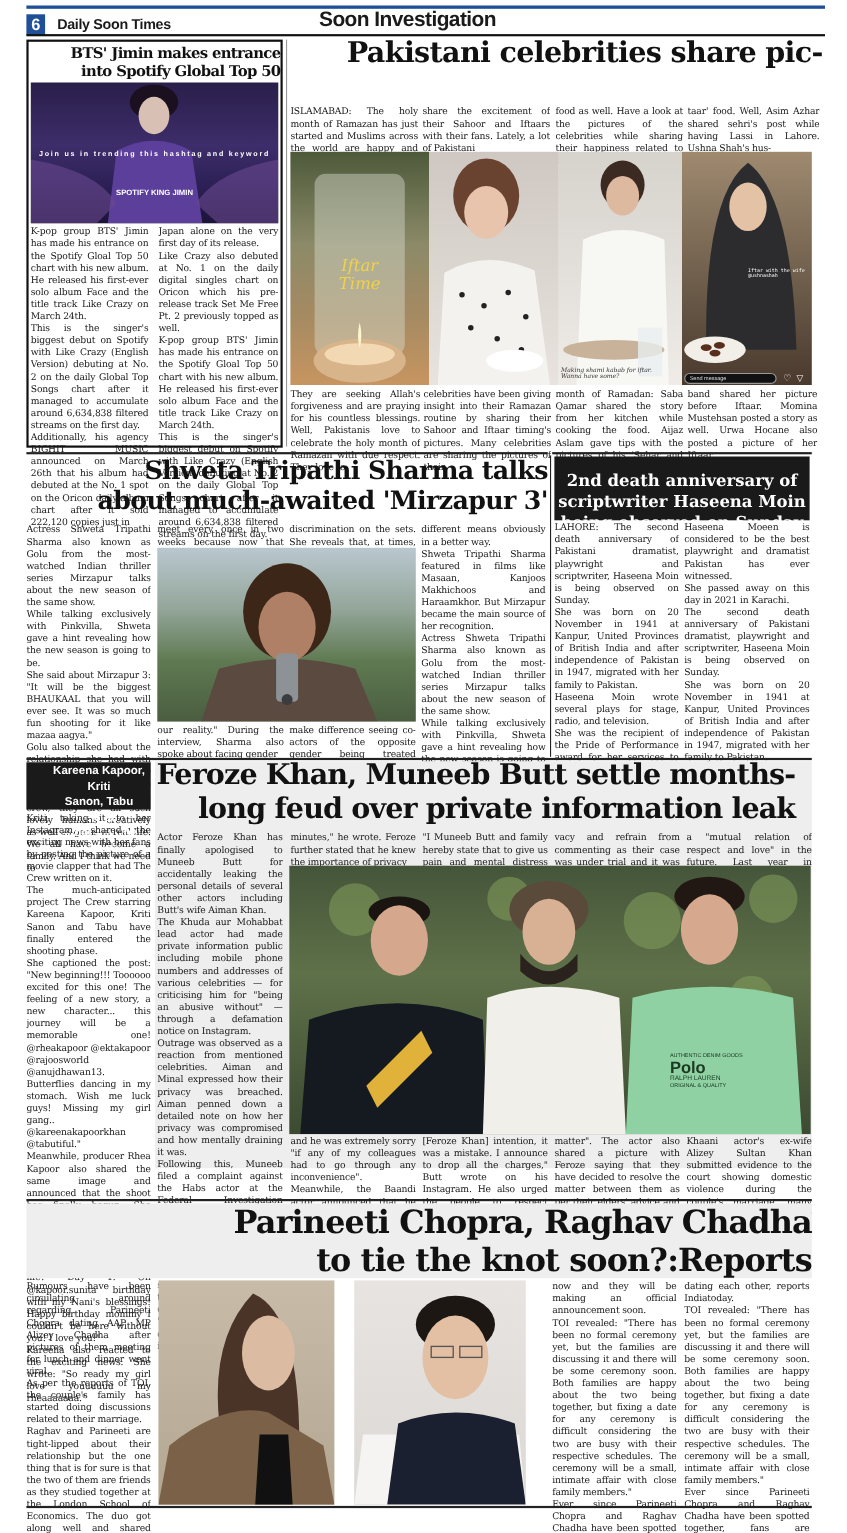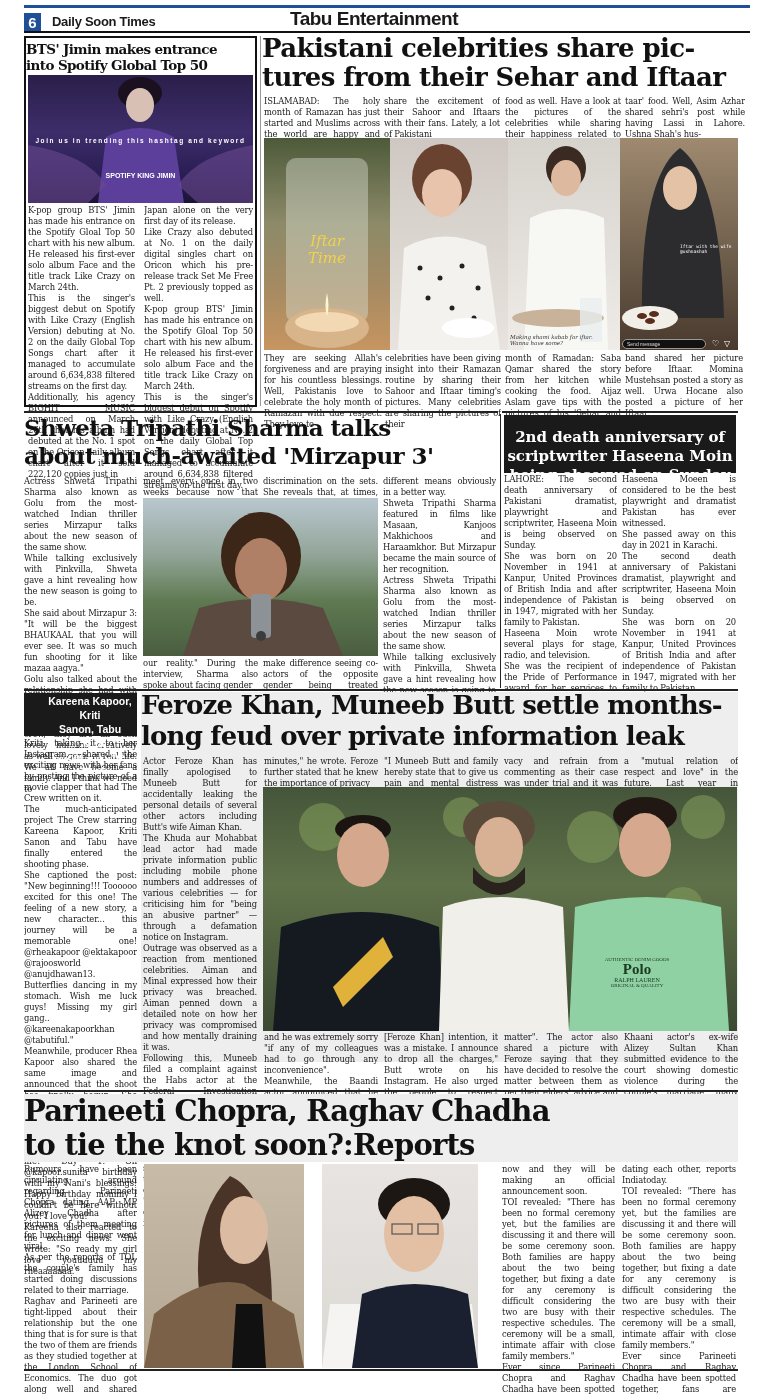--- a/index.html
+++ b/index.html
@@ -6,36 +6,36 @@
   html, body { width: 770px; height: 1394px; background: #ffffff; overflow: hidden; }
   body { font-family: "DejaVu Serif", "Liberation Serif", serif; color: #1a1a1a; position: relative; }
   .abs { position: absolute; }
   .topbar { left: 24px; top: 5px; width: 726px; height: 3px; background: #1f4f96; }
   .pagenum { left: 24px; top: 13px; width: 17px; height: 19px; background: #1f4f96; color: #fff; font-family: "Liberation Sans", sans-serif; font-weight: bold; font-size: 15px; text-align: center; line-height: 19px; }
   .paper-name { left: 52px; top: 14px; font-family: "Liberation Sans", sans-serif; font-size: 13px; font-weight: bold; letter-spacing: -0.3px; }
   .section-name { left: 290px; top: 8px; font-family: "Liberation Sans", sans-serif; font-size: 19px; font-weight: bold; letter-spacing: -0.5px; }
   .headrule { left: 24px; top: 31px; width: 726px; height: 1.5px; background: #111; }
   .col { font-size: 8.4px; line-height: 11px; text-align: justify; hyphens: auto; overflow: hidden; letter-spacing: -0.15px; }
   .col p { margin: 0; }
-  .headline { font-family: "DejaVu Serif", serif; font-weight: bold; text-align: left; color: #111; letter-spacing: -0.6px; }
+  .headline { font-family: "DejaVu Serif", serif; font-weight: bold; text-align: right; color: #111; letter-spacing: -0.6px; }
   .box-bts { left: 24px; top: 36px; width: 233px; height: 371px; border: 2px solid #111; }
   .photo { overflow: hidden; position: absolute; }
   .hr { position: absolute; height: 1.5px; background: #222; }
   .vr { position: absolute; width: 1px; background: #999; }
   .blackbanner { background: #1a1a1a; color: #fff; text-align: center; font-weight: bold; }
   .greybg { background: #eeeeee; }
   svg { display: block; }
 </style>
 </head>
 <body>
 
 <div class="abs topbar"></div>
 <div class="abs pagenum">6</div>
 <div class="abs paper-name">Daily Soon Times</div>
-<div class="abs section-name">Tabu Entertainment</div>
+<div class="abs section-name">Soon Investigation</div>
 <div class="abs headrule"></div>
 
 <div class="abs box-bts">
   <div class="headline" style="position:absolute;left:0;top:3px;width:229px;font-size:13.5px;line-height:16px;">
     <div>BTS' Jimin makes entrance</div>
     <div>into Spotify Global Top 50</div>
   </div>
   <div class="photo" style="left:2px;top:37px;width:225px;height:128px;background:linear-gradient(180deg,#2a1f4a 0%,#3d2d6a 45%,#2b1f55 75%,#1c1438 100%);">
     <svg width="225" height="128">
       <ellipse cx="112" cy="18" rx="22" ry="16" fill="#1a1020"></ellipse>
@@ -56,21 +56,20 @@
     <p>Japan alone on the very first day of its release.</p>
     <p>Like Crazy also debuted at No. 1 on the daily digital singles chart on Oricon which his pre-release track Set Me Free Pt. 2 previously topped as well.</p>
     <p>K-pop group BTS' Jimin has made his entrance on the Spotify Gloal Top 50 chart with his new album. He released his first-ever solo album Face and the title track Like Crazy on March 24th.</p>
     <p>This is the singer's biggest debut on Spotify with Like Crazy (English Version) debuting at No. 2 on the daily Global Top Songs chart after it managed to accumulate around 6,634,838 filtered streams on the first day.</p>
   </div>
 </div>
 
 <div class="vr" style="left:260px;top:36px;height:370px;"></div>
 <div class="headline abs" style="left:262px;top:34px;width:486px;font-size:26px;line-height:29px;">
   <div>Pakistani celebrities share pic-</div>
-  <div>tures from their Sehar and Iftaar</div>
 </div>
 <div class="col abs" style="left:264px;top:96px;width:116px;">ISLAMABAD: The holy month of Ramazan has just started and Muslims across the world are happy and excited about it.</div>
 <div class="col abs" style="left:384px;top:96px;width:116px;">share the excitement of their Sahoor and Iftaars with their fans. Lately, a lot of Pakistani</div>
 <div class="col abs" style="left:505px;top:96px;width:116px;">food as well. Have a look at the pictures of the celebrities while sharing their happiness related to the</div>
 <div class="col abs" style="left:625px;top:96px;width:120px;">taar' food. Well, Asim Azhar shared sehri's post while having Lassi in Lahore. Ushna Shah's hus-</div>
 
 <div class="photo" style="left:264px;top:138px;width:126px;height:212px;background:linear-gradient(180deg,#4d5a3a 0%,#8c8a68 40%,#a58a62 70%,#c79560 100%);">
   <svg width="126" height="212">
     <rect x="22" y="20" width="82" height="165" rx="10" fill="#d7dccf" opacity="0.45"></rect>
     <ellipse cx="63" cy="190" rx="42" ry="20" fill="#d8b48a"></ellipse>
@@ -207,21 +206,21 @@
   <p>Kareena also reacted to the exciting news. She wrote: "So ready my girl love youuuuuu my rheaaaaaaa."</p>
 </div>
 
 <div class="abs greybg" style="left:141px;top:692px;width:597px;height:370px;"></div>
 <div class="headline abs" style="left:141px;top:690px;width:582px;font-size:26px;line-height:31px;letter-spacing:-0.8px;">
   <div>Feroze Khan, Muneeb Butt settle months-</div>
   <div>long feud over private information leak</div>
 </div>
 <div class="col abs" style="left:143px;top:756px;width:114px;">
   <p>Actor Feroze Khan has finally apologised to Muneeb Butt for accidentally leaking the personal details of several other actors including Butt's wife Aiman Khan.</p>
-  <p>The Khuda aur Mohabbat lead actor had made private information public including mobile phone numbers and addresses of various celebrities — for criticising him for "being an abusive partner" — through a defamation notice on Instagram.</p>
+  <p>The Khuda aur Mohabbat lead actor had made private information public including mobile phone numbers and addresses of various celebrities — for criticising him for "being an abusive without" — through a defamation notice on Instagram.</p>
   <p>Outrage was observed as a reaction from mentioned celebrities. Aiman and Minal expressed how their privacy was breached. Aiman penned down a detailed note on how her privacy was compromised and how mentally draining it was.</p>
   <p>Following this, Muneeb filed a complaint against the Habs actor at the Federal Investigation Agency (FIA).</p>
   <p>However, after a months-long cold war, the two actors put an end to the differences, as Feroze tendered his apology saying he "never intended that anyone's peace be disrupted."</p>
   <p>"As soon as I realised, I deleted the post immediately within</p>
 </div>
 <div class="col abs" style="left:264px;top:756px;width:114px;">minutes," he wrote. Feroze further stated that he knew the importance of privacy</div>
 <div class="col abs" style="left:384px;top:756px;width:114px;">"I Muneeb Butt and family hereby state that to give us pain and mental distress wasn't FK's</div>
 <div class="col abs" style="left:504px;top:756px;width:114px;">vacy and refrain from commenting as their case was under trial and it was their "private</div>
 <div class="col abs" style="left:624px;top:756px;width:114px;">a "mutual relation of respect and love" in the future. Last year in October, after the</div>
 
@@ -242,21 +241,21 @@
 
     <ellipse cx="236" cy="40" rx="36" ry="26" fill="#5a4a3a"></ellipse>
     <ellipse cx="236" cy="60" rx="24" ry="30" fill="#d8b093"></ellipse>
     <path d="M210 80 Q236 112 262 80 L262 96 Q236 120 210 96 Z" fill="#2a221c"></path>
     <path d="M176 244 L180 120 Q236 100 300 120 L306 244 Z" fill="#f1efe9"></path>
 
     <ellipse cx="382" cy="28" rx="32" ry="18" fill="#221813"></ellipse>
     <ellipse cx="382" cy="58" rx="26" ry="32" fill="#d6a98e"></ellipse>
     <path d="M306 244 L312 120 Q382 100 458 120 L466 244 Z" fill="#8fd1a3"></path>
   </svg>
-  <div style="position:absolute;left:326px;top:170px;width:96px;text-align:center;font-family:Liberation Serif, serif;color:#1a3a22;">
+  <div style="position:absolute;left:346px;top:170px;width:96px;font-family:Liberation Sans, sans-serif;color:#1a3a22;">
     <div style="font-size:5px;">AUTHENTIC DENIM GOODS</div>
     <div style="font-size:15px;font-weight:bold;line-height:15px;">Polo</div>
     <div style="font-size:6px;">RALPH LAUREN</div>
     <div style="font-size:5px;">ORIGINAL &amp; QUALITY</div>
   </div>
 </div>
 
 <div class="col abs" style="left:264px;top:1032px;width:114px;">and he was extremely sorry "if any of my colleagues had to go through any inconvenience". Meanwhile, the Baandi actor announced that he has dropped the charges against Feroze.</div>
 <div class="col abs" style="left:384px;top:1032px;width:114px;">[Feroze Khan] intention, it was a mistake. I announce to drop all the charges," Butt wrote on his Instagram. He also urged the people to respect Alizey and Feroze's pri-</div>
 <div class="col abs" style="left:504px;top:1032px;width:114px;">matter". The actor also shared a picture with Feroze saying that they have decided to resolve the matter between them as per their elders' advice and they will keep</div>

